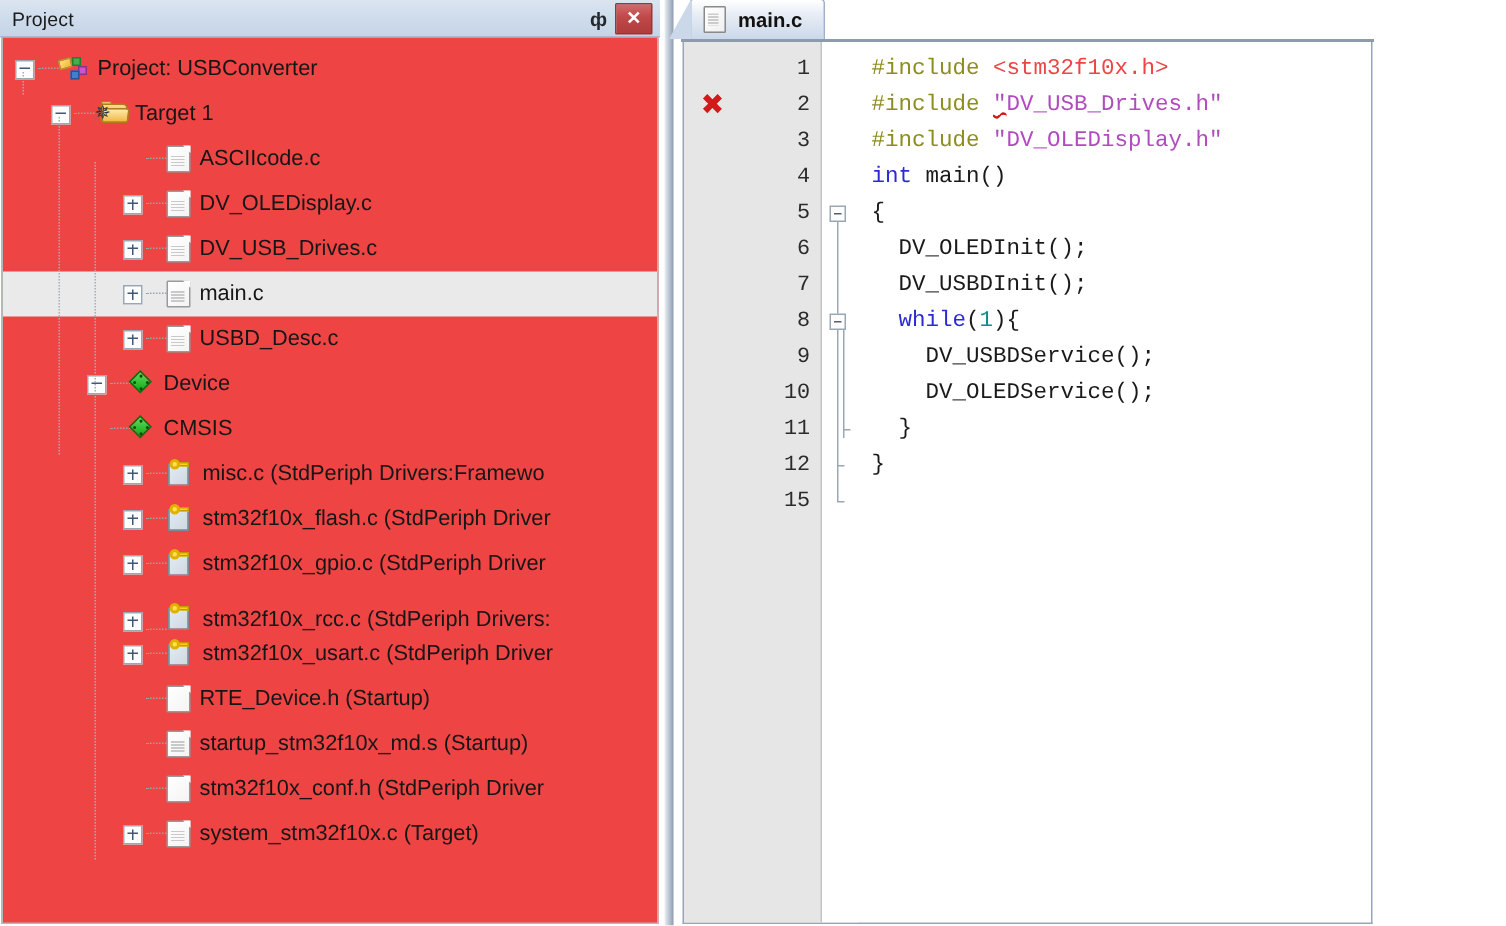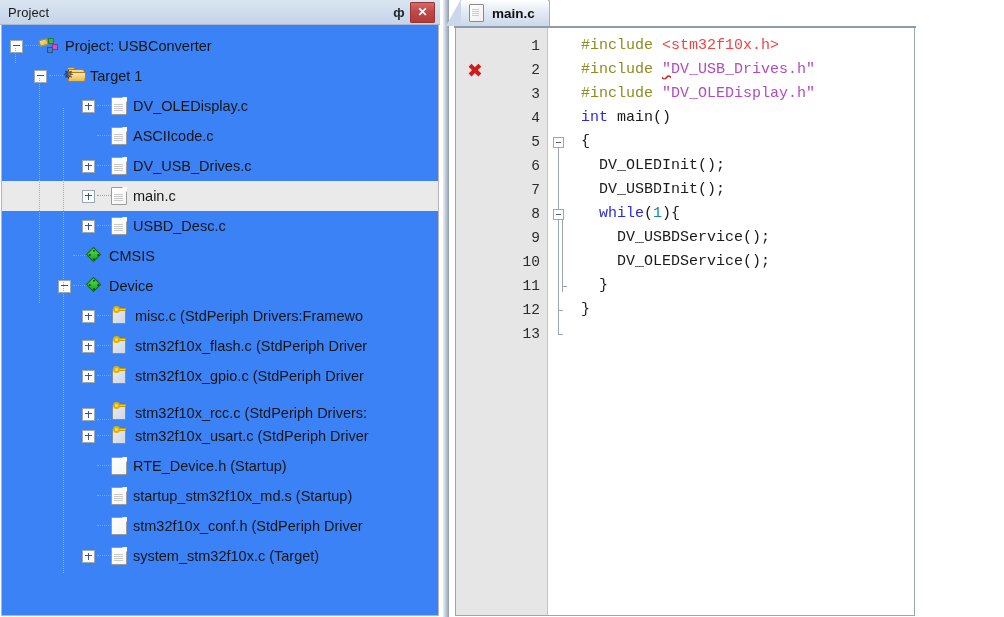--- a/index.html
+++ b/index.html
@@ -62,21 +62,21 @@
     margin-right: 3px;
     border-radius: 1px;
     cursor: pointer;
   }
 
   .tree-wrap {
     flex: 1;
     border: 1px solid #b6b6b6;
     border-top: none;
     margin: 0 1px 1px 1px;
-    background: #3b82f6;
+    background: #ef4444;
     overflow: hidden;
     position: relative;
   }
   .tree {
     padding: 6px 0 0 0;
     position: relative;
     overflow: hidden;
     height: 100%;
     box-sizing: border-box;
   }
@@ -499,76 +499,76 @@
               <span style="position:absolute;left:4px;top:0;width:19px;height:15px;">
                 <span style="position:absolute;left:0;top:-1px;width:8px;height:4px;background:#f0c163;border:1px solid #b07c1d;border-bottom:none;border-radius:2px 2px 0 0;box-sizing:border-box;"></span>
                 <span style="position:absolute;left:0;top:1px;width:18px;height:13px;background:linear-gradient(to bottom,#fcd98a,#e8ab3c);border:1px solid #b07c1d;border-radius:1px 3px 2px 2px;box-sizing:border-box;"></span>
                 <span style="position:absolute;left:1px;top:4px;width:18px;height:10px;background:linear-gradient(to bottom,#ffe9b0,#f0b940);border:1px solid #b07c1d;border-radius:1px 2px 2px 2px;box-sizing:border-box;transform:skewX(-6deg);"></span>
               </span>
               <span class="star">✵</span>
             </span>
             <span class="lbl">Target 1</span>
           </div>
           <div class="tnode" style="padding-left: 80px;">
+            <span class="exp hidden"></span>
+            <span class="dots"></span>
+            <span class="ico ico-doc lined"></span>
+            <span class="lbl">ASCIIcode.c</span>
+          </div>
+          <div class="tnode" style="padding-left: 80px;">
             <span class="exp plus"></span>
             <span class="dots"></span>
             <span class="ico ico-doc lined"></span>
             <span class="lbl">DV_OLEDisplay.c</span>
           </div>
           <div class="tnode" style="padding-left: 80px;">
-            <span class="exp hidden"></span>
-            <span class="dots"></span>
-            <span class="ico ico-doc lined"></span>
-            <span class="lbl">ASCIIcode.c</span>
-          </div>
-          <div class="tnode" style="padding-left: 80px;">
             <span class="exp plus"></span>
             <span class="dots"></span>
             <span class="ico ico-doc lined"></span>
             <span class="lbl">DV_USB_Drives.c</span>
           </div>
           <div class="tnode sel" style="padding-left: 80px;">
             <span class="exp plus"></span>
             <span class="dots"></span>
             <span class="ico ico-doc lined"></span>
             <span class="lbl">main.c</span>
           </div>
           <div class="tnode" style="padding-left: 80px;">
             <span class="exp plus"></span>
             <span class="dots"></span>
             <span class="ico ico-doc lined"></span>
             <span class="lbl">USBD_Desc.c</span>
           </div>
           <div class="tnode" style="padding-left: 56px;">
-            <span class="exp hidden"></span>
+            <span class="exp"></span>
             <span class="dots"></span>
             <span class="ico ico-diamond">
               <span class="d"></span>
               <span class="dots4">
                 <i></i>
                 <i></i>
                 <i></i>
                 <i></i>
               </span>
             </span>
-            <span class="lbl">CMSIS</span>
+            <span class="lbl">Device</span>
           </div>
           <div class="tnode" style="padding-left: 56px;">
-            <span class="exp"></span>
+            <span class="exp hidden"></span>
             <span class="dots"></span>
             <span class="ico ico-diamond">
               <span class="d"></span>
               <span class="dots4">
                 <i></i>
                 <i></i>
                 <i></i>
                 <i></i>
               </span>
             </span>
-            <span class="lbl">Device</span>
+            <span class="lbl">CMSIS</span>
           </div>
           <div class="tnode" style="padding-left: 80px;">
             <span class="exp plus"></span>
             <span class="dots"></span>
             <span class="ico ico-keydoc">
               <span class="pg"></span>
               <span class="key">
                 <span class="shaft"></span>
                 <span class="ring"></span>
               </span>
@@ -679,21 +679,21 @@
           <div class="ln">3</div>
           <div class="ln">4</div>
           <div class="ln">5</div>
           <div class="ln">6</div>
           <div class="ln">7</div>
           <div class="ln">8</div>
           <div class="ln">9</div>
           <div class="ln">10</div>
           <div class="ln">11</div>
           <div class="ln">12</div>
-          <div class="ln">13</div>
+          <div class="ln">15</div>
         </div>
 
       <div class="fold-gutter" id="foldgutter">
           <span class="foldbox" style="left: 5px; top: 108.5px;"></span>
           <span class="foldbox" style="left: 5px; top: 180.5px;"></span>
           <span class="foldline" style="left: 10px; top: 119.5px; height: 186.5px;"></span>
           <span class="foldtick" style="left: 10px; top: 282px; width: 5px;"></span>
           <span class="foldtick" style="left: 10px; top: 306px; width: 5px;"></span>
           <span class="foldline" style="left: 14px; top: 191.5px; height: 72px;"></span>
           <span class="foldtick" style="left: 14px; top: 258px; width: 5px;"></span>

